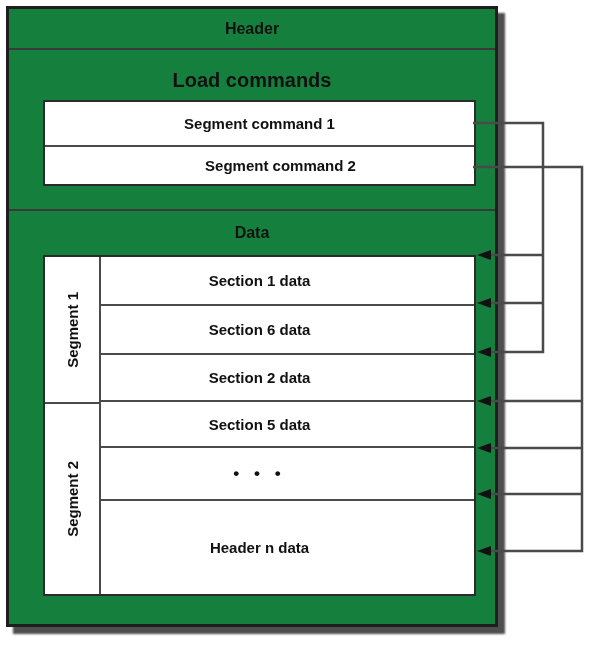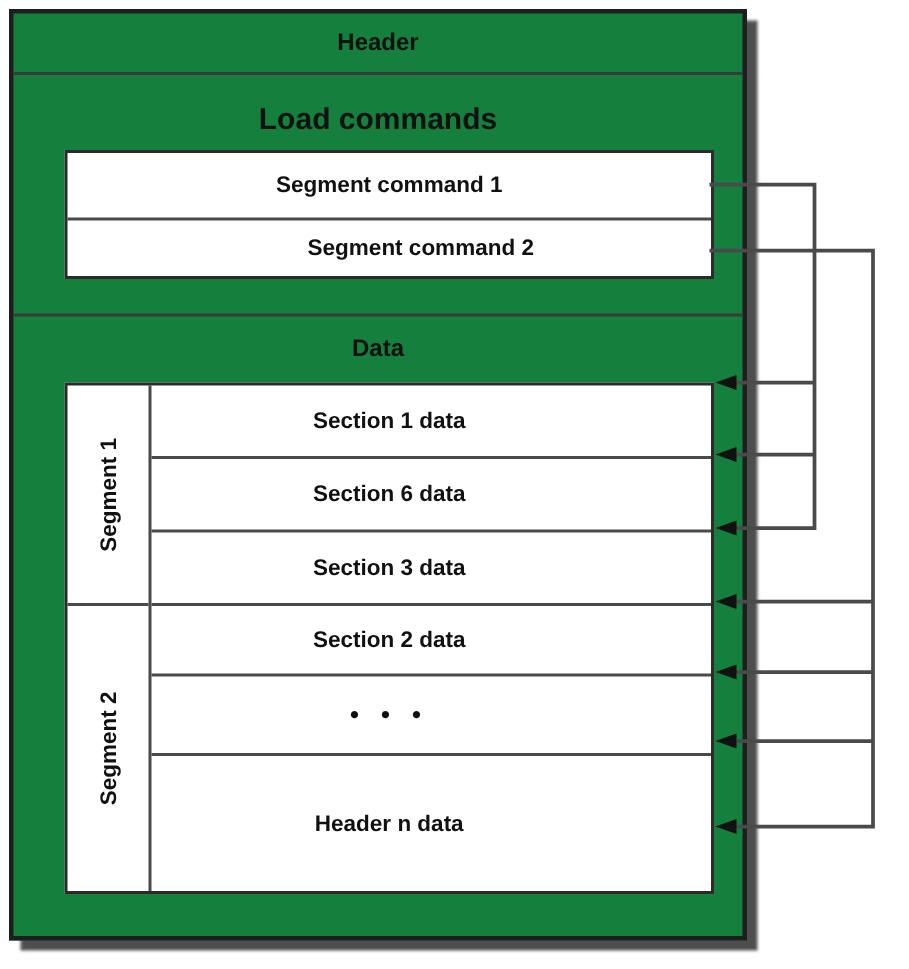--- a/index.html
+++ b/index.html
@@ -155,25 +155,25 @@
           <span class="vlabel">Segment 2</span>
         </div>
       </div>
       <div class="rows-col">
         <div class="section-row row-h1">
           <span>Section 1 data</span>
         </div>
         <div class="section-row row-h2">
           <span>Section 6 data</span>
         </div>
-        <div class="section-row row-h3">
-          <span>Section 3 data</span>
-        </div>
         <div class="section-row row-h4">
           <span>Section 2 data</span>
+        </div>
+        <div class="section-row row-h5">
+          <span>Section 5 data</span>
         </div>
         <div class="section-row row-h6 ellipsis-row">
           <span>• • •</span>
         </div>
         <div class="section-row row-last">
           <span>Header n data</span>
         </div>
       </div>
     </div>
 

